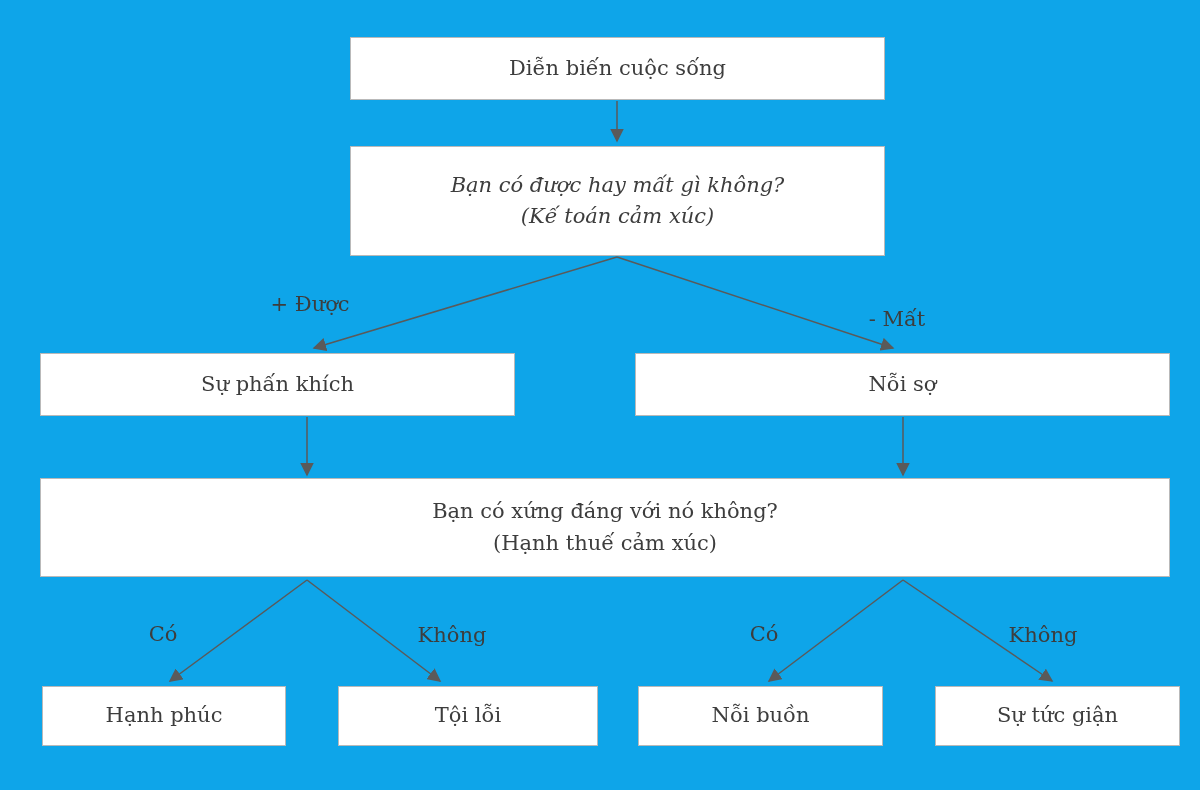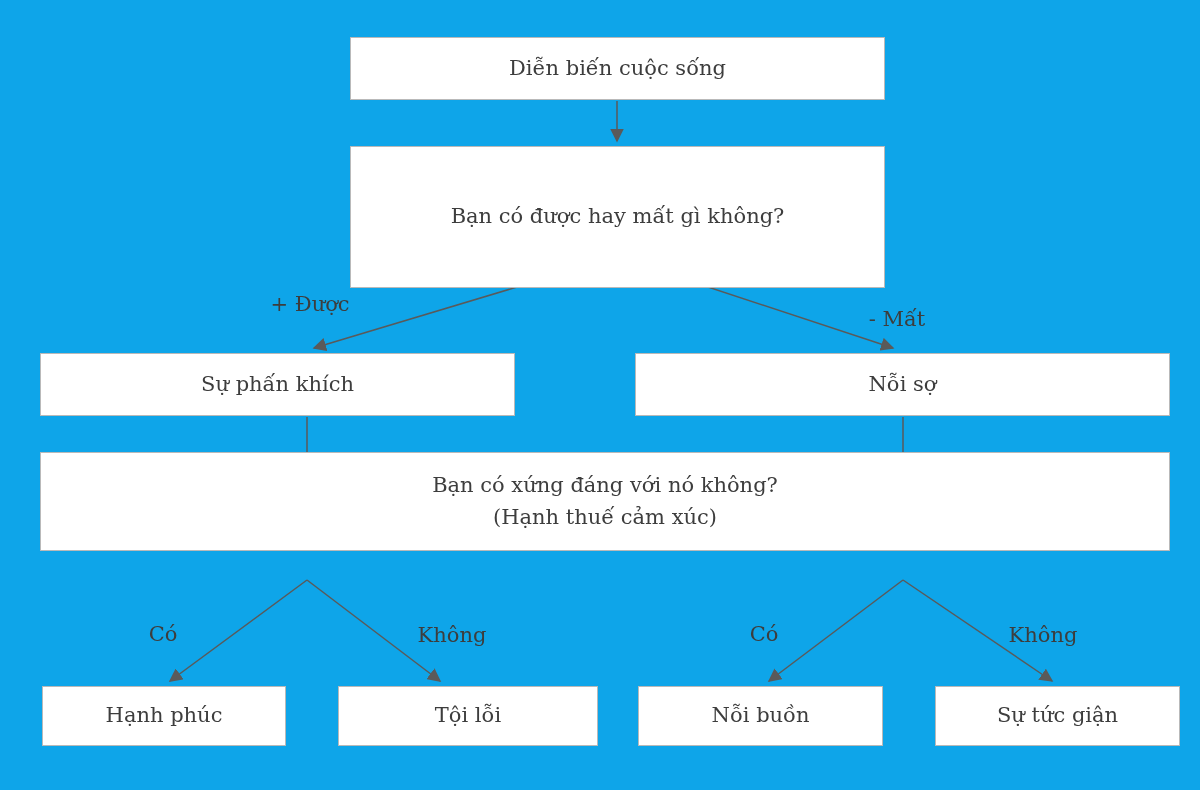--- a/index.html
+++ b/index.html
@@ -37,24 +37,24 @@
     line-height: 1.5;
   }
   .edge-label {
     position: absolute;
     font-size: 21px;
     white-space: nowrap;
     transform: translate(-50%, -50%);
   }
   
   #n-life       { left: 350px; top: 37px;  width: 535px;  height: 63px; }
-  #n-gainlose   { left: 350px; top: 146px; width: 535px;  height: 142px; }
+  #n-gainlose   { left: 350px; top: 146px; width: 535px;  height: 110px; font-style: italic; }
   #n-excite     { left: 40px;  top: 353px; width: 475px;  height: 63px; align-items: center; }
   #n-fear       { left: 635px; top: 353px; width: 535px;  height: 63px; text-align: center; }
-  #n-deserve    { left: 40px;  top: 452px; width: 1130px; height: 99px; }
+  #n-deserve    { left: 40px;  top: 478px; width: 1130px; height: 99px; }
   #n-happy      { left: 42px;  top: 686px; width: 244px;  height: 60px; }
   #n-guilt      { left: 338px; top: 686px; width: 260px;  height: 60px; }
   #n-sad        { left: 638px; top: 686px; width: 245px;  height: 60px; }
   #n-anger      { left: 935px; top: 686px; width: 245px;  height: 60px; }
   
   #l-gain    { left: 310px;  top: 304px; }
   #l-lose    { left: 897px;  top: 304px; margin-top: 15px; }
   #l-yes-l   { left: 163px;  top: 634px; }
   #l-no-l    { left: 452px;  top: 635px; }
   #l-yes-r   { left: 764px;  top: 634px; }
@@ -83,20 +83,21 @@
       <line x1="903" y1="580" x2="1052" y2="681" marker-end="url(#ah)"></line>
     </g>
   </svg>
 
   <div class="node" id="n-life">
     <span>Diễn biến cuộc sống</span>
   </div>
 
   <div class="node" id="n-gainlose">
     <span>Bạn có được hay mất gì không?</span>
+    <span>(Kế toán cảm xúc)</span>
   </div>
 
   <div class="edge-label" id="l-gain">+ Được</div>
   <div class="edge-label" id="l-lose">- Mất</div>
 
   <div class="node" id="n-excite">
     <span>Sự phấn khích</span>
   </div>
 
   <div class="node" id="n-fear">

